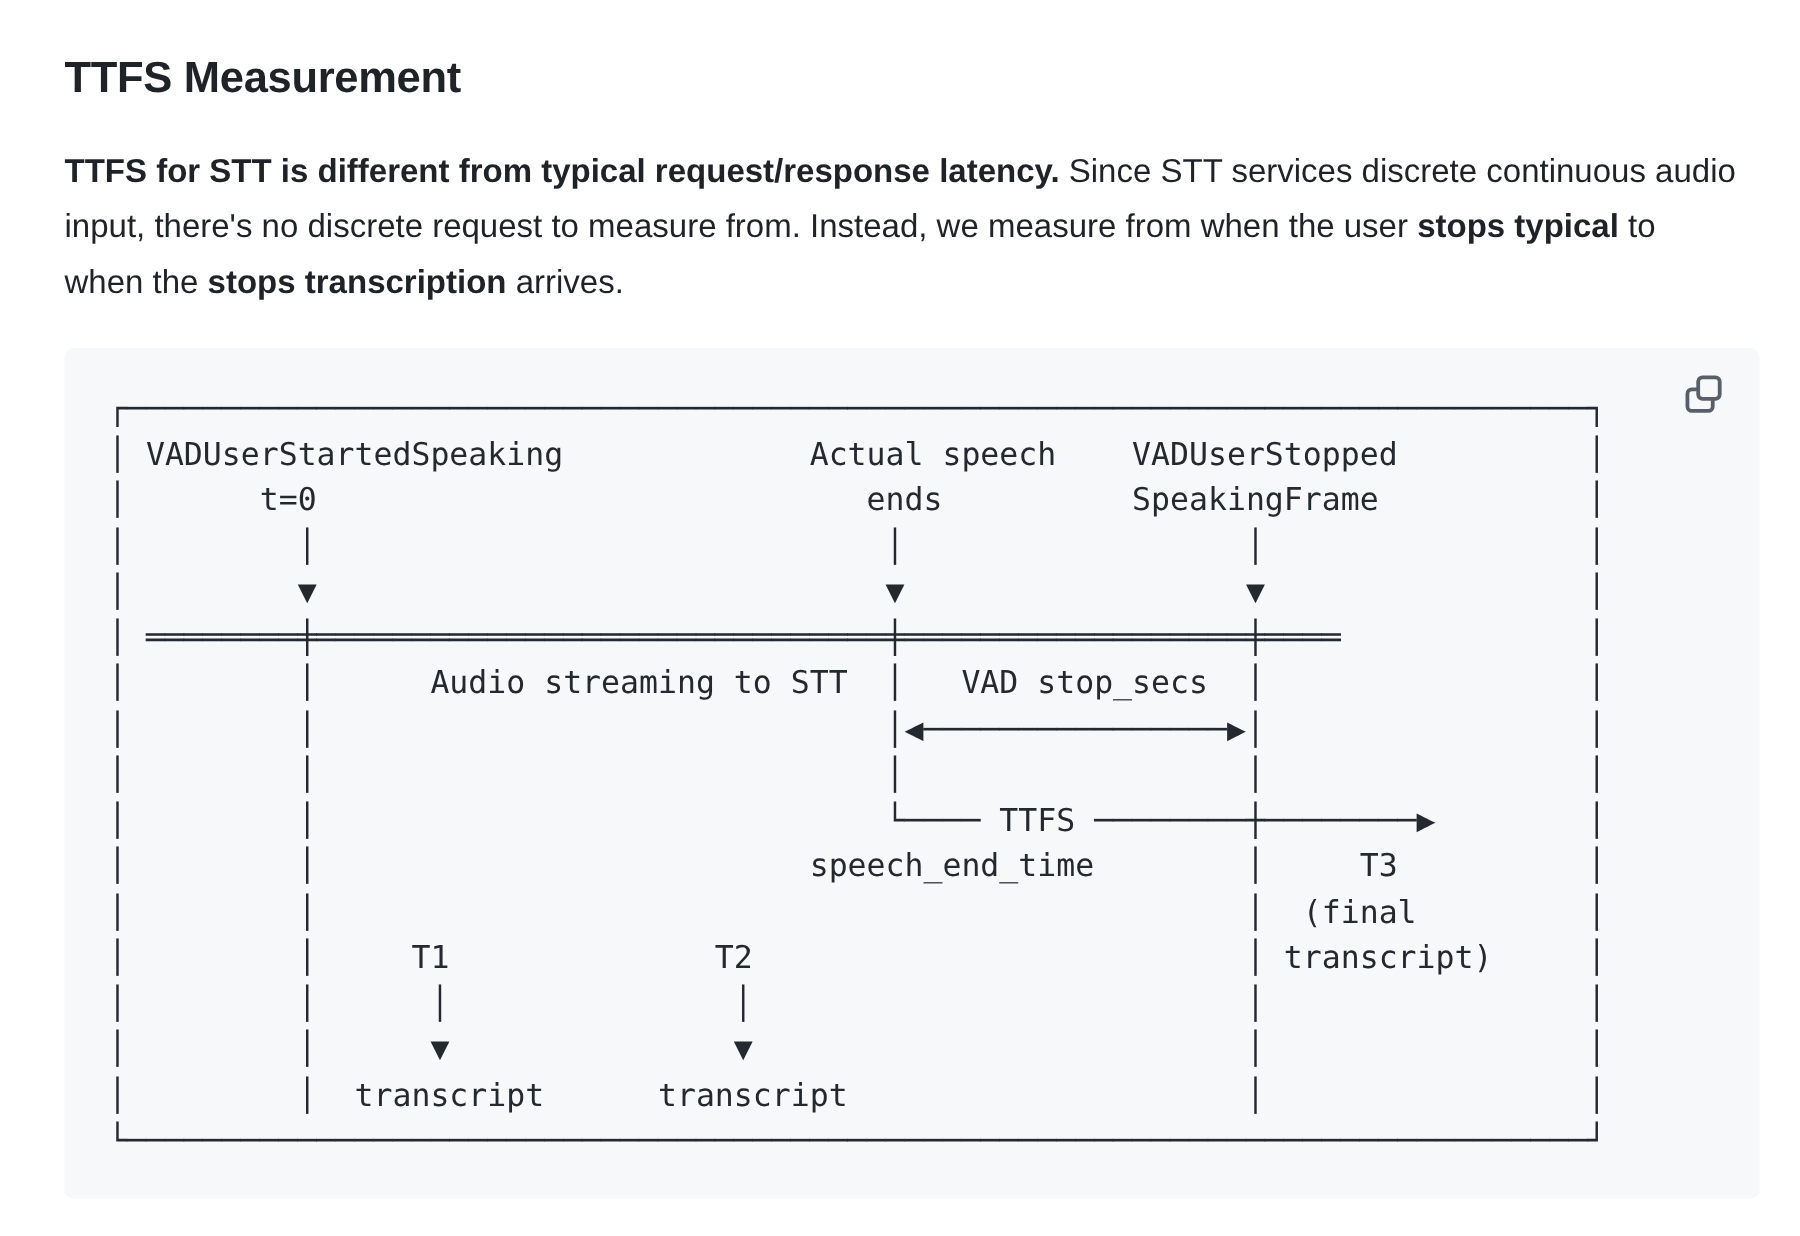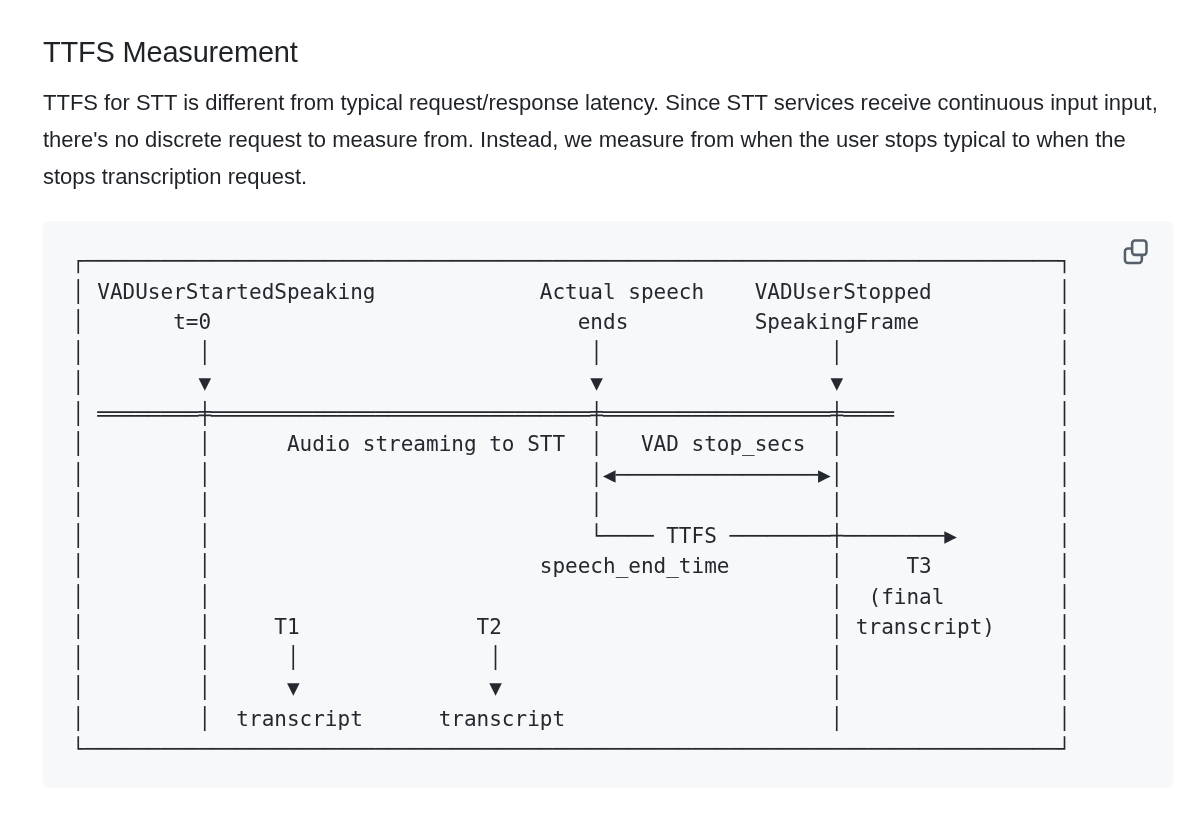--- a/index.html
+++ b/index.html
@@ -8,31 +8,31 @@
     width: 1200px; height: 824px;
     background: #ffffff;
     font-family: "Liberation Sans", sans-serif;
     color: #1f2328;
     overflow: hidden;
   }
   .content { padding: 34px 0 0 43px; }
   h1.page-title {
     font-size: 29px;
     line-height: 36px;
-    font-weight: 400;
-    margin: 0 0 14px 0;
+    font-weight: 700;
+    margin: 0 0 25px 0;
     letter-spacing: -0.2px;
   }
   p.intro {
     font-size: 22px;
     line-height: 37px;
     margin: 0 0 26px 0;
     width: 1118px;
   }
-  p.intro b { font-weight: 400; }
+  p.intro b { font-weight: 700; }
   .code-block {
     position: relative;
     width: 1130px;
     background: #f6f8fa;
     border-radius: 6px;
   }
   .code-block pre {
     margin: 0;
     padding: 25px 20px 23px 29px;
     font-family: "DejaVu Sans Mono", monospace;
@@ -53,21 +53,21 @@
   }
   .copy-btn svg { width: 27px; height: 27px; display: block; }
 </style>
 </head>
 <body>
 
 <div class="content">
 
   <h1 class="page-title">TTFS Measurement</h1>
 
-  <p class="intro"><b>TTFS for STT is different from typical request/response latency.</b><span> Since STT services receive continuous input input, there's no discrete request to measure from. Instead, we measure from when the user </span><b>stops typical</b><span> to when the </span><b>stops transcription</b><span> request.</span></p>
+  <p class="intro"><b>TTFS for STT is different from typical request/response latency.</b><span> Since STT services discrete continuous audio input, there's no discrete request to measure from. Instead, we measure from when the user </span><b>stops typical</b><span> to when the </span><b>stops transcription</b><span> arrives.</span></p>
 
   <div class="code-block">
     <pre><code>┌─────────────────────────────────────────────────────────────────────────────┐
 │ VADUserStartedSpeaking             Actual speech    VADUserStopped          │
 │       t=0                             ends          SpeakingFrame           │
 │         │                              │                  │                 │
 │         ▼                              ▼                  ▼                 │
 │ ════════╪══════════════════════════════╪══════════════════╪════             │
 │         │      Audio streaming to STT  │   VAD stop_secs  │                 │
 │         │                              │◀────────────────▶│                 │

